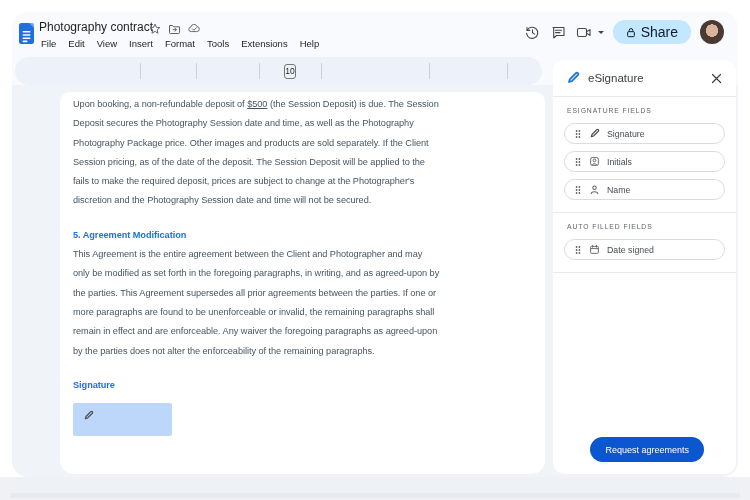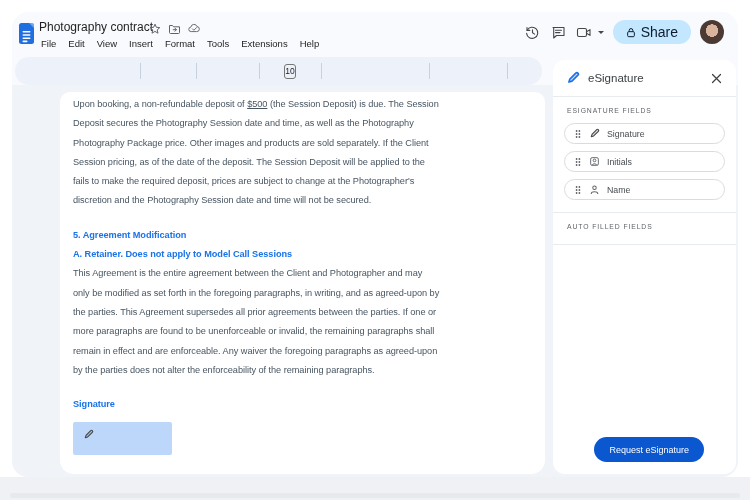--- a/index.html
+++ b/index.html
@@ -256,21 +256,20 @@
         <div class="blk body">
           <div class="line"><span>Upon booking, a non-refundable deposit of </span><span class="u-seg">$500</span><span> (the Session Deposit) is due. The Session</span></div>
           <div class="line"><span>Deposit secures the Photography Session date and time, as well as the Photography</span></div>
           <div class="line"><span>Photography Package price. Other images and products are sold separately. If the Client</span></div>
           <div class="line"><span>Session pricing, as of the date of the deposit. The Session Deposit will be applied to the</span></div>
           <div class="line"><span>fails to make the required deposit, prices are subject to change at the Photographer's</span></div>
           <div class="line"><span>discretion and the Photography Session date and time will not be secured.</span></div>
         </div>
         <div class="blk heading">
           <div class="line"><span>5. Agreement Modification</span></div>
-          <div class="line"><span>A. Retainer.  Does not apply to Model Call Sessions</span></div>
         </div>
         <div class="blk body">
           <div class="line"><span>This Agreement is the entire agreement between the Client and Photographer and may</span></div>
           <div class="line"><span>only be modified as set forth in the foregoing paragraphs, in writing, and as agreed-upon by</span></div>
           <div class="line"><span>the parties.  This Agreement supersedes all prior agreements between the parties. If one or</span></div>
           <div class="line"><span>more paragraphs are found to be unenforceable or invalid, the remaining paragraphs shall</span></div>
           <div class="line"><span>remain in effect and are enforceable. Any waiver the foregoing paragraphs as agreed-upon</span></div>
           <div class="line"><span>by the parties does not alter the enforceability of the remaining paragraphs.</span></div>
         </div>
         <div class="blk heading">
@@ -356,22 +355,41 @@
                 <circle cx="6" cy="4" r="1.9"></circle>
                 <path d="M2.4 10.4c.5-2.7 6.7-2.7 7.2 0" stroke-linecap="round"></path>
               </svg>
             </span>
             <span class="lbl">Name</span>
           </div>
         </div>
         <div class="pdiv"></div>
         <div class="panel-section">
           <div class="sec-label">AUTO FILLED FIELDS</div>
+          <div class="field-pill">
+            <span style="display: flex; align-items: center;">
+              <svg width="8" height="12" viewBox="0 0 8 12" fill="#5f6368">
+                <circle cx="2.6" cy="3" r="0.9"></circle>
+                <circle cx="5.4" cy="3" r="0.9"></circle>
+                <circle cx="2.6" cy="6" r="0.9"></circle>
+                <circle cx="5.4" cy="6" r="0.9"></circle>
+                <circle cx="2.6" cy="9" r="0.9"></circle>
+                <circle cx="5.4" cy="9" r="0.9"></circle>
+              </svg>
+            </span>
+            <span style="display: flex; align-items: center;">
+              <svg width="11" height="11" viewBox="0 0 12 12" fill="none" stroke="#5f6368" stroke-width="1">
+                <rect x="1.8" y="2.6" width="8.4" height="7.6" rx="1"></rect>
+                <path d="M1.8 5h8.4M4 1.4v2.2M8 1.4v2.2" stroke-linecap="round"></path>
+              </svg>
+            </span>
+            <span class="lbl">Date signed</span>
+          </div>
         </div>
         <div class="pdiv"></div>
       </div>
-    <button class="request-btn">Request eSignature</button>
+    <button class="request-btn">Request agreements</button>
   </div>
 
 </div>
 
 <div class="bottom-strip"></div>
 <div class="bottom-band"></div>
 
 </body></html>

